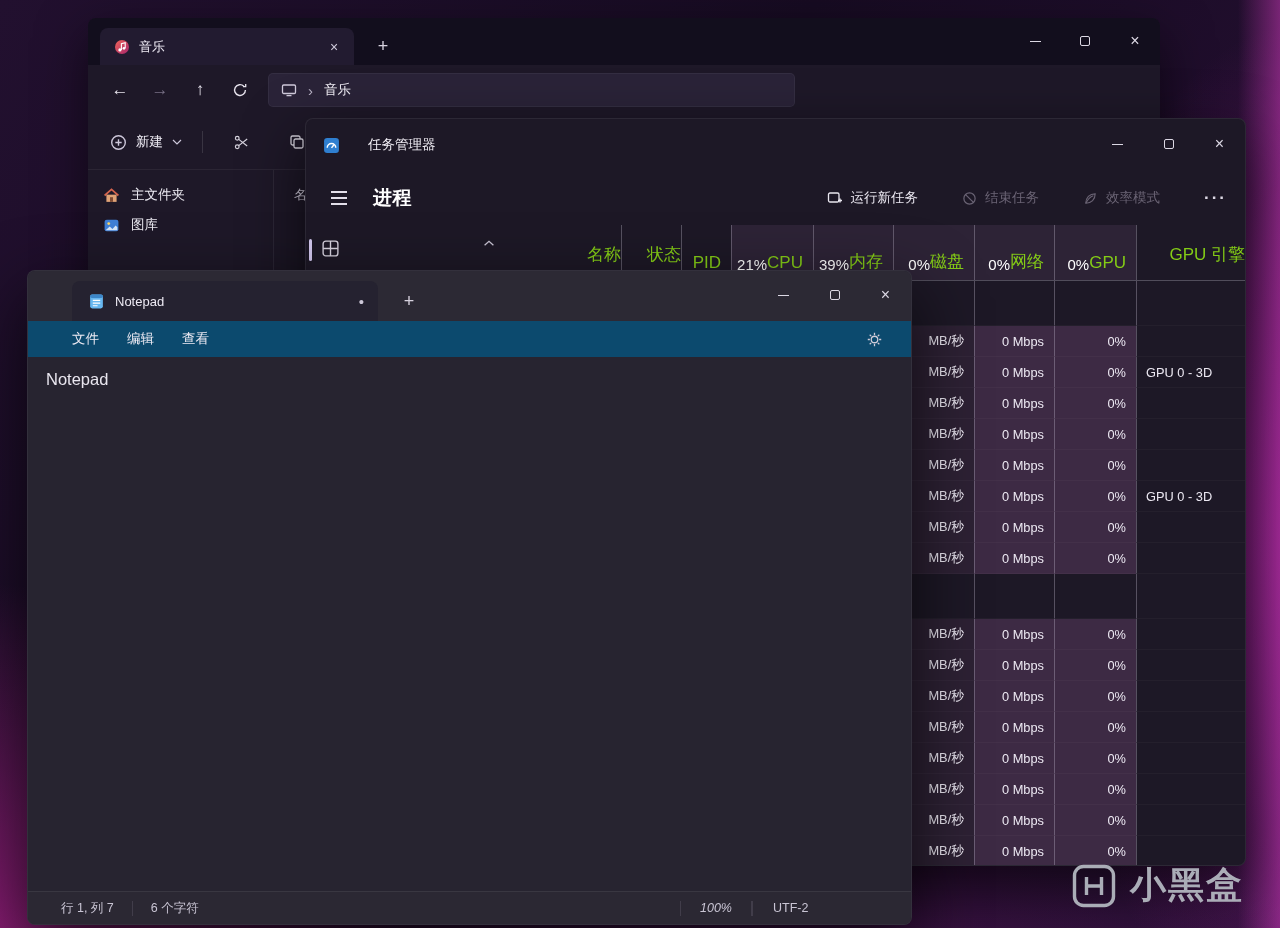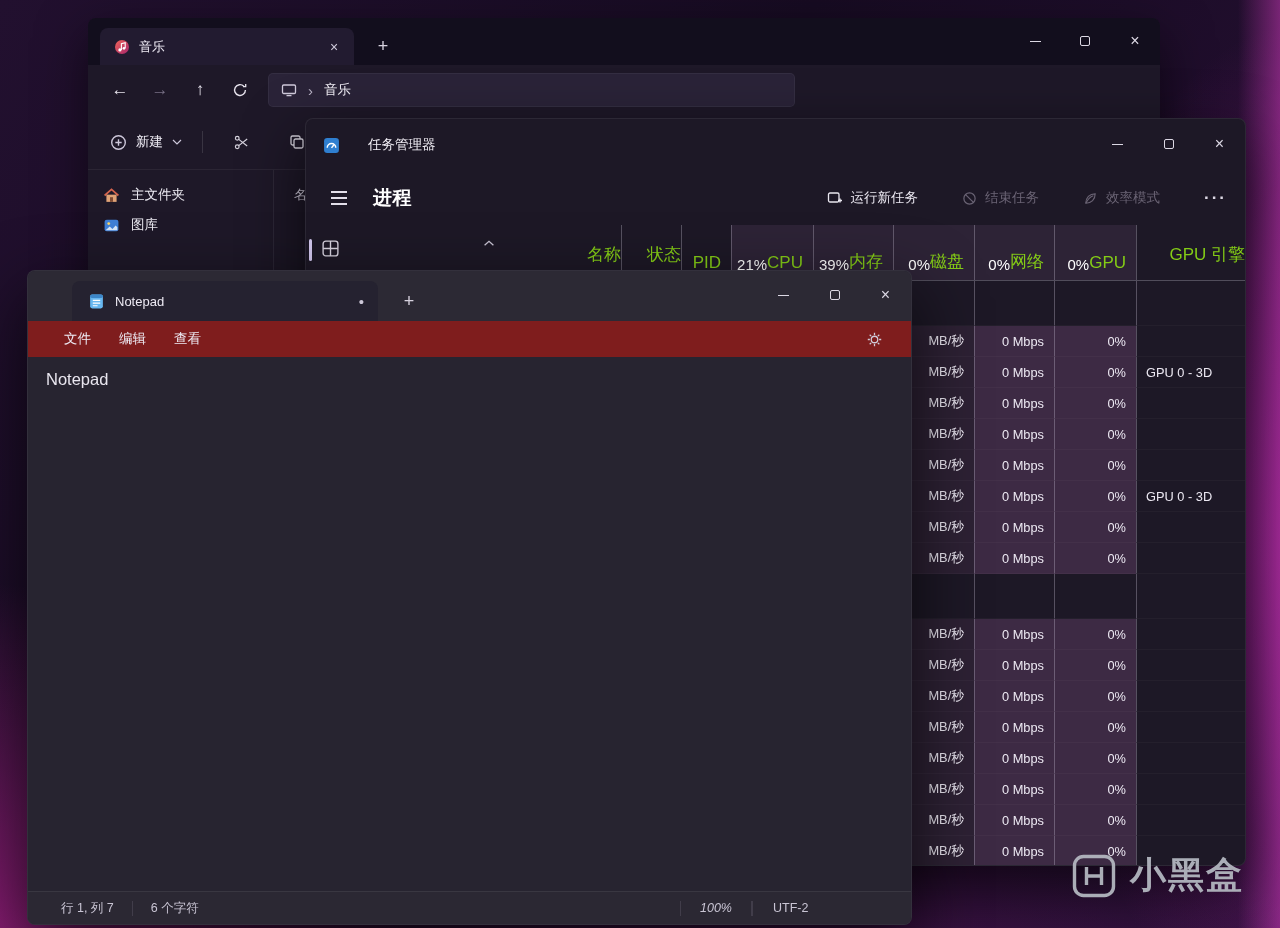--- a/index.html
+++ b/index.html
@@ -93,37 +93,37 @@
 
   
   #notepad { left:27px; top:270px; width:885px; height:655px; background:#272430; border:1px solid rgba(255,255,255,0.06); box-shadow:0 26px 70px rgba(0,0,0,.7); display:flex; flex-direction:column; overflow:hidden; z-index:3; }
   .np-title { height:50px; background:#2c2934; display:flex; align-items:flex-end; position:relative; flex:0 0 auto; }
   .np-tab { margin-left:44px; width:306px; height:40px; background:#252230; border-radius:8px 8px 0 0; display:flex; align-items:center; gap:10px; padding:0 14px 0 16px; }
   .np-tab-label { font-size:13px; color:#edeaf3; }
   .np-dot { margin-left:auto; color:#cdc8d8; font-size:15px; }
   .np-newtab { width:34px; height:34px; margin:0 0 3px 14px; font-size:18px; color:#d7d2df; }
   .np-caption { position:absolute; right:0; top:0; display:flex; }
   .np-cap-btn { width:51px; height:48px; display:flex; align-items:center; justify-content:center; color:#dcd8e4; }
-  .np-menu { height:36px; background:#7f1d1d; display:flex; align-items:center; padding-left:24px; gap:4px; position:relative; flex:0 0 auto;text-align:right; }
+  .np-menu { height:36px; background:#0c4a6e; display:flex; align-items:center; padding-left:32px; gap:4px; position:relative; flex:0 0 auto;text-align:right; }
   .np-menu-item { padding:5px 12px; font-size:13.5px; color:#edeaf3; border-radius:5px; }
   .np-gear { position:absolute; right:22px; top:4px; width:30px; height:28px; }
   .np-editor { flex:1; padding:13px 0 0 18px; }
   .np-text { font-size:16.5px; color:#e9e6ef; }
   .np-status { height:33px; background:#2b2833; border-top:1px solid rgba(255,255,255,0.07); display:flex; align-items:center; font-size:12.5px; color:#c9c5d4; flex:0 0 auto; }
   .np-sep { width:1px; height:15px; background:#413d4a; }
   .np-left { display:flex; align-items:center; padding-left:33px; flex:1; }
   .np-left .np-sep { margin:0 18px; }
   .np-right { display:flex; align-items:center; height:100%; }
   .np-seg { display:flex; align-items:center; height:100%; }
   .np-seg.zoom { width:70px; justify-content:center;font-style:italic; }
   .np-seg.eol { width:190px; justify-content:center; }
   .np-seg.enc { width:158px; padding-left:20px; }
 
   
-  .watermark { position:absolute; right:36px; bottom:28px; display:flex; align-items:center; gap:13px; z-index:4; opacity:.95; }
+  .watermark { position:absolute; right:36px; bottom:18px; display:flex; align-items:center; gap:13px; z-index:4; opacity:.95; }
   .watermark-text { font-size:36px; font-weight:700; color:#b2b6bf; letter-spacing:2px; }
 </style>
 </head>
 <body>
 
 <div class="win" id="explorer">
   <div class="ex-tabs">
     <div class="ex-tab">
       <span class="iconbtn">
         <svg width="16" height="16" viewBox="0 0 16 16">

